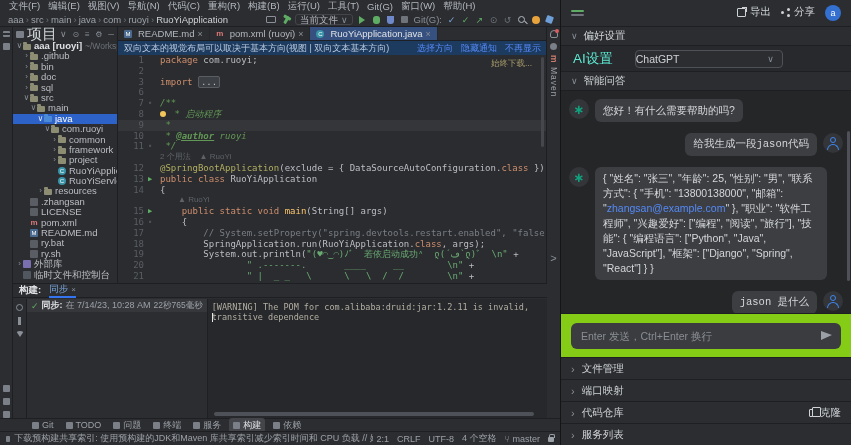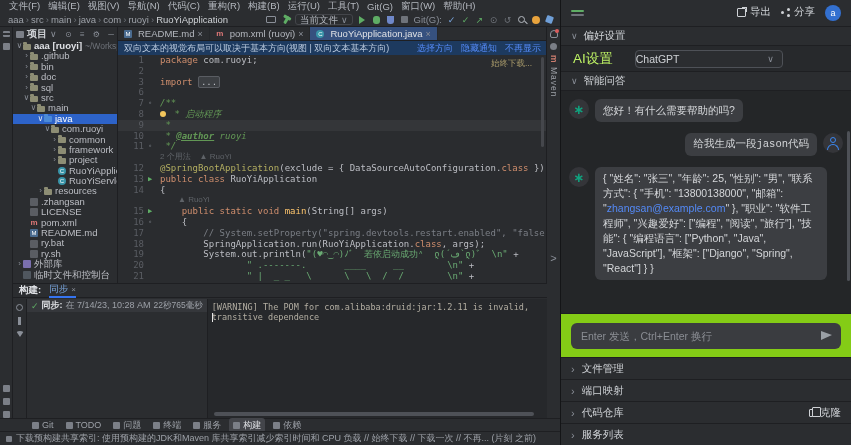--- a/index.html
+++ b/index.html
@@ -33,21 +33,21 @@
   .ico-plugin { width:7px; height:7px; background:#6f9fd8; border-radius:1px; transform:rotate(20deg); }
 
   .leftstripe { position:absolute; left:0; top:27px; width:13px; height:391px; background:#2b2d30; border-right:1px solid #1e1f22; display:flex; flex-direction:column; align-items:center; padding-top:4px; gap:6px; }
   .stripe-spacer { flex:1; }
   .mini { width:7px; height:7px; background:#7b7f87; border-radius:1px; display:inline-block; }
   .mini.bars { background:none; border-top:2px solid #7b7f87; border-bottom:2px solid #7b7f87; height:6px; }
 
   
   .project { position:absolute; left:13px; top:27px; width:105px; height:256px; background:#2b2d30; border-right:1px solid #1e1f22; overflow:hidden; }
   .proj-header { height:14px; display:flex; align-items:center; gap:3px; padding:0 3px; color:#cfd2d6; }
-  .proj-title { font-weight:bold; font-size:10px; }
+  .proj-title { font-weight:normal; font-size:15px; }
   .proj-ico { margin-left:auto; color:#8a8f98; font-size:8px; display:inline-block; }
   .tree { font-size:9.5px; }
   .tree-row { height:10.4px; line-height:10.4px; display:flex; align-items:center; white-space:nowrap; overflow:hidden; color:#bcbec4; }
   .tree-row.sel { background:#2d63c9; color:#ffffff; }
   .tree-arrow { width:7px; color:#8a8f98; font-size:8px; flex:0 0 auto; text-align:center; }
   .tree-row.sel .tree-arrow { color:#dfe6f2; }
   .tree-label.bold { font-weight:bold; color:#dfe1e5; }
   .tree-suffix { color:#6f737a; margin-left:3px; font-size:8.5px; }
   .ti { flex:0 0 auto; margin-right:3px; display:inline-block; position:relative; }
   .ti-folder,.ti-folder-src,.ti-folder-res { width:8px; height:6px; background:#8d8d74; border-radius:1px; margin-top:1px; }
@@ -134,21 +134,21 @@
   .ico-export { position:relative; width:9px; height:9px; border:1px solid #cfd2d6; border-radius:1px; }
   .ico-export::after { content:""; position:absolute; right:-2px; top:-2px; width:4px; height:4px; border-top:1px solid #cfd2d6; border-right:1px solid #cfd2d6; }
   .ico-share { position:relative; width:9px; height:9px; }
   .ico-share i { position:absolute; width:3px; height:3px; background:#cfd2d6; border-radius:50%; }
   .ico-share i:nth-child(1){ left:0; top:3px; } .ico-share i:nth-child(2){ right:0; top:0; } .ico-share i:nth-child(3){ right:0; bottom:0; }
   .avatar { width:16px; height:16px; border-radius:50%; background:#3370d0; color:#fff; font-size:9px; display:flex; align-items:center; justify-content:center; }
   .ai-sec-header { height:19px; display:flex; align-items:center; gap:6px; padding:0 10px; color:#cfd2d6; font-size:10.5px; background:#2b2d30; border-bottom:1px solid #1e1f22; }
   .chev { color:#8a8f98; font-size:9px; }
   .chev-r { color:#8a8f98; font-size:11px; }
   .ai-settings { height:26px; background:#27292c; display:flex; align-items:center; padding:0 12px; border-bottom:1px solid #1e1f22; }
-  .ai-settings-label { font-size:13.5px; color:#bef264; }
+  .ai-settings-label { font-size:13.5px; color:#5eead4; }
   .model-select { margin-left:22px; width:148px; height:18px; background:#2b2d30; border:1px solid #4e5157; border-radius:4px; display:flex; align-items:center; justify-content:flex-start; gap:6px; color:#cfd2d6; font-size:10.5px; position:relative; }
   .model-select .chev { position:absolute; right:8px; }
   .ai-chat { position:relative; height:222px; background:#242628; overflow:hidden; padding:8px 8px 0 8px; }
   .msg { display:flex; margin-bottom:11px; align-items:flex-start; gap:6px; }
   .msg.user { justify-content:flex-end;font-family:Liberation Mono, monospace; }
   .bubble { background:#3c3e42; border-radius:6px; padding:4px 8px; font-size:10.5px; color:#d4d6d9; max-width:232px; line-height:15px; }
   .link { color:#548af7; }
   .avatar-assistant { flex:0 0 20px; width:20px; height:20px; border-radius:50%; background:#343539; color:#10a37f; display:flex; align-items:center; justify-content:center; font-size:13px; font-weight:bold; }
   .avatar-user { flex:0 0 20px; position:relative; width:20px; height:20px; border-radius:50%; background:#343539; }
   .p-head { position:absolute; left:7px; top:4px; width:6px; height:6px; border:1.5px solid #3b87f0; border-radius:50%; }
@@ -499,20 +499,28 @@
         </span>
         <span class="tw-item">
           <span class="mini"></span>
           <span>依赖</span>
         </span>
       </div>
 
     <div class="statusbar">
       <span class="mini" style="width:6px;height:6px;"></span>
       <span class="sb-msg">下载预构建共享索引: 使用预构建的JDK和Maven 库共享索引减少索引时间和 CPU 负载 // 始终下载 // 下载一次 // 不再... (片刻 之前)</span>
+      <span class="sb-right">
+        <span>2:1</span>
+        <span>CRLF</span>
+        <span>UTF-8</span>
+        <span>4 个空格</span>
+        <span>⑂ <span>master</span></span>
+        <span class="lock"></span>
+      </span>
     </div>
   </div>
 
   <div class="ai">
 
     <div class="ai-header">
       <span class="hamb">
           <span></span>
           <span></span>
         </span>
@@ -561,20 +569,27 @@
           <span class="bubble">给我生成一段jason代码</span>
           <span class="avatar-user">
             <span class="p-head"></span>
             <span class="p-body"></span>
           </span>
         </div>
         <div class="msg assistant">
           <span class="avatar-assistant">∗</span>
           <span class="bubble"><span>{ "姓名": "张三", "年龄": 25, "性别": "男", "联系方式": { "手机": "13800138000", "邮箱": "</span><span class="link">zhangsan@example.com</span><span>" }, "职业": "软件工程师", "兴趣爱好": ["编程", "阅读", "旅行"], "技能": { "编程语言": ["Python", "Java", "JavaScript"], "框架": ["Django", "Spring", "React"] } }</span></span>
         </div>
+        <div class="msg user">
+          <span class="bubble">jason 是什么</span>
+          <span class="avatar-user">
+            <span class="p-head"></span>
+            <span class="p-body"></span>
+          </span>
+        </div>
       </div>
 
     <div class="ai-input-area">
       <span class="ai-input-wrap">
         <input class="ai-input" placeholder="Enter 发送，Ctrl+Enter 换行" style="">
         <span class="send"></span>
       </span>
     </div>
 
     <div class="ai-sections">

